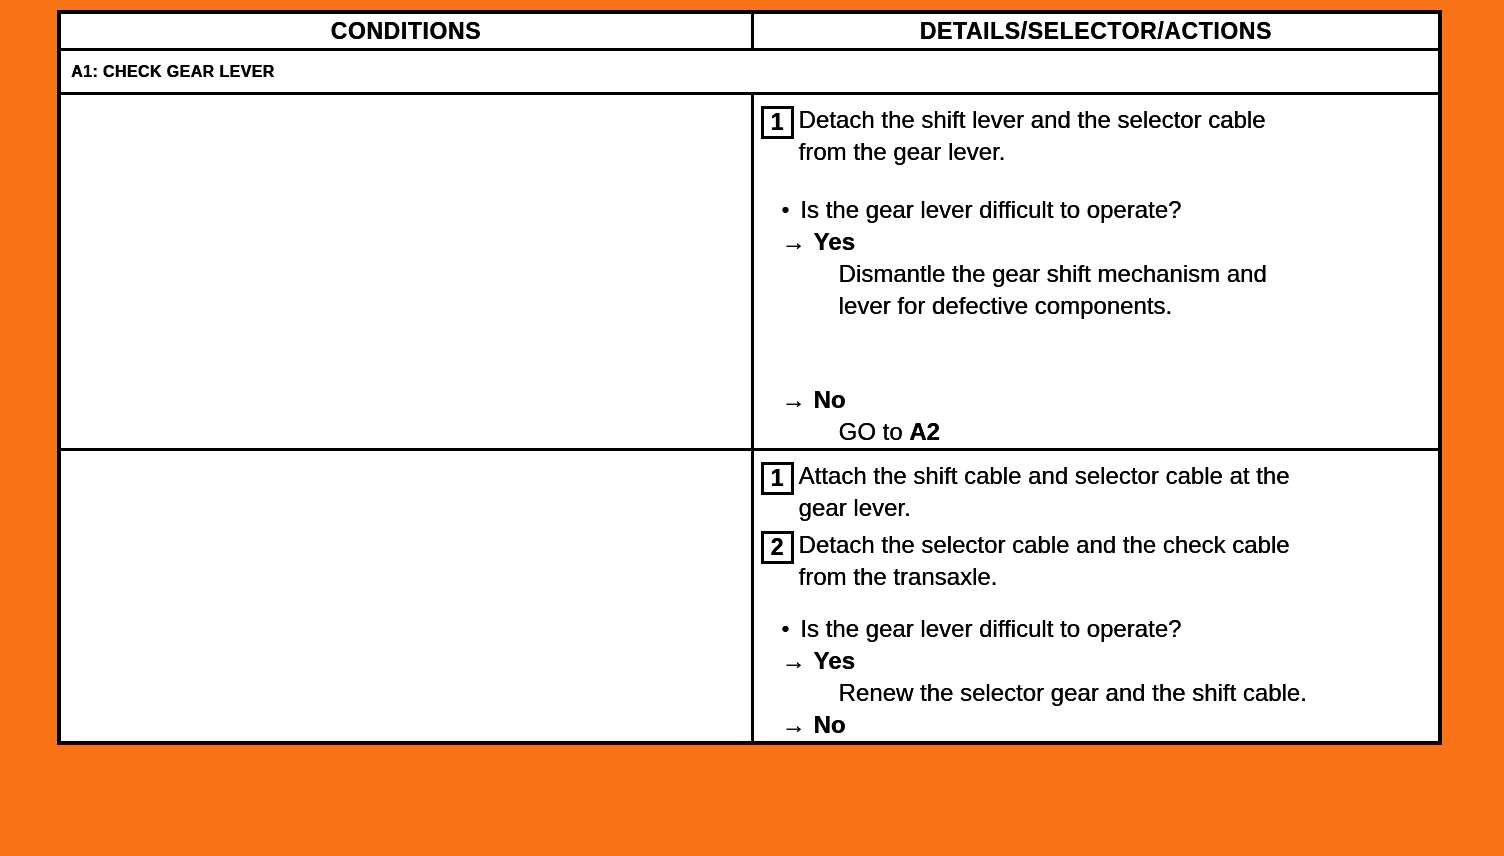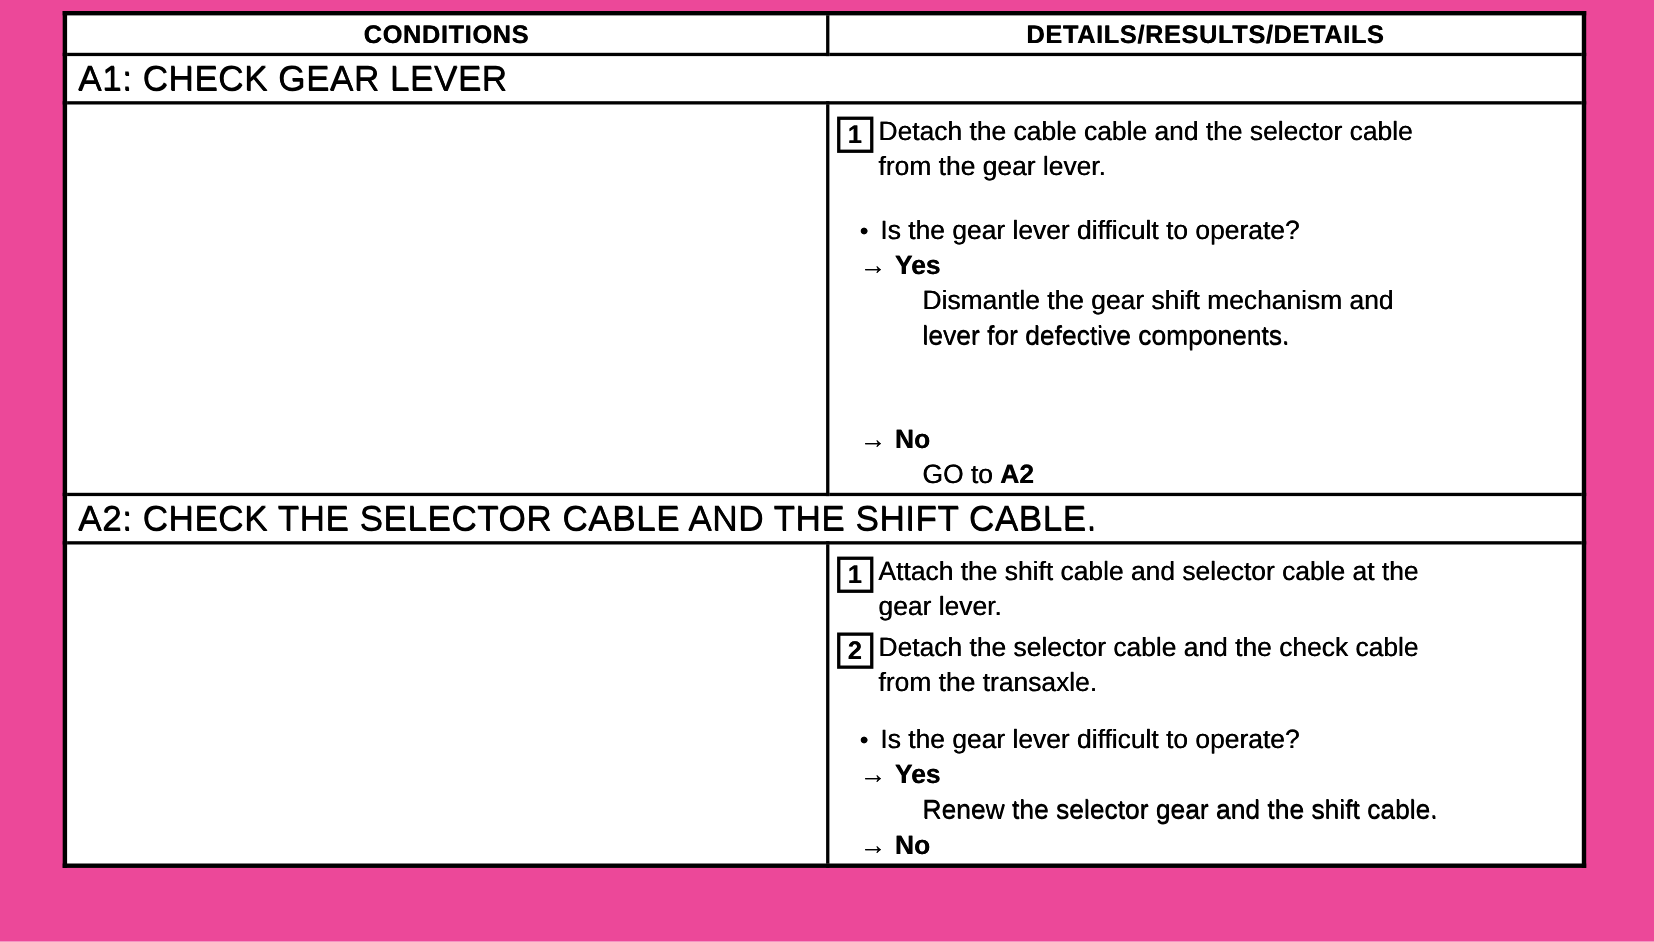--- a/index.html
+++ b/index.html
@@ -1,36 +1,36 @@
 <!DOCTYPE html>
 <html><head>
 <meta charset="utf-8">
 <style>
   html,body{margin:0;padding:0;}
   body{
     width:1504px;height:856px;background:#ffffff;color:#000;
     font-family:"Liberation Sans","DejaVu Sans",sans-serif;
     -webkit-font-smoothing:antialiased;
   }
-  .sheet{position:relative;width:1504px;height:856px;background:#ec4899;overflow:hidden;}
+  .sheet{position:relative;width:1504px;height:856px;background:#f97316;overflow:hidden;}
   table.diag{
     position:absolute;left:57px;top:10px;width:1381px;
     border-collapse:collapse;table-layout:fixed;
     border:4px solid #000;
   }
   col.c-left{width:693px;}
   col.c-right{width:688px;}
   th,td{border:3px solid #000;padding:0;vertical-align:top;background:#fff;}
   th{
     height:34px;font-size:23px;font-weight:bold;text-align:center;
     vertical-align:middle;letter-spacing:0.6px;
     text-shadow:0.4px 0.3px 0 currentColor;
   }
   td.section-title{
-    height:41px;font-size:32px;font-weight:normal;vertical-align:middle;
+    height:41px;font-size:16px;font-weight:bold;vertical-align:middle;
     padding-left:10px;letter-spacing:0.4px;
     text-shadow:0.4px 0.3px 0 currentColor;
   }
   td.conditions-cell{}
   td.details-cell{
     padding:9px 4px 0 7px;font-size:24px;line-height:32px;
     text-shadow:0.35px 0.2px 0 currentColor;
   }
   .entry{margin:0;}
   .step{display:flex;gap:5px;align-items:flex-start;}
@@ -54,56 +54,53 @@
 
 <div class="sheet">
   <table class="diag">
     <colgroup>
         <col class="c-left">
         <col class="c-right">
       </colgroup>
     <thead>
       <tr>
         <th>CONDITIONS</th>
-        <th>DETAILS/RESULTS/DETAILS</th>
+        <th>DETAILS/SELECTOR/ACTIONS</th>
       </tr>
     </thead>
     <tbody id="tbody">
         <tr class="section-row">
           <td class="section-title" colspan="2">A1: CHECK GEAR LEVER</td>
         </tr>
         <tr class="body-row">
           <td class="conditions-cell" style="height: 352px;"></td>
           <td class="details-cell">
             <div class="entry step">
               <span class="step-num-box">1</span>
-              <span class="step-text">Detach the cable cable and the selector cable
+              <span class="step-text">Detach the shift lever and the selector cable
 from the gear lever.</span>
             </div>
             <div class="spacer" style="height: 26px;"></div>
             <div class="entry bullet">
               <span class="bullet-glyph">•</span>
               <span class="bullet-text">Is the gear lever difficult to operate?</span>
             </div>
             <div class="entry answer">
               <span class="arrow">→</span>
               <b class="answer-label">Yes</b>
             </div>
             <div class="entry action"><span class="action-text">Dismantle the gear shift mechanism and
 lever for defective components.</span></div>
             <div class="spacer" style="height: 62px;"></div>
             <div class="entry answer">
               <span class="arrow">→</span>
               <b class="answer-label">No</b>
             </div>
             <div class="entry action"><span class="action-text">GO to </span><b class="action-bold">A2</b></div>
           </td>
-        </tr>
-        <tr class="section-row">
-          <td class="section-title" colspan="2">A2: CHECK THE SELECTOR CABLE AND THE SHIFT CABLE.</td>
         </tr>
         <tr class="body-row">
           <td class="conditions-cell" style="height: 281px;"></td>
           <td class="details-cell">
             <div class="entry step">
               <span class="step-num-box">1</span>
               <span class="step-text">Attach the shift cable and selector cable at the
 gear lever.</span>
             </div>
             <div class="entry step">

